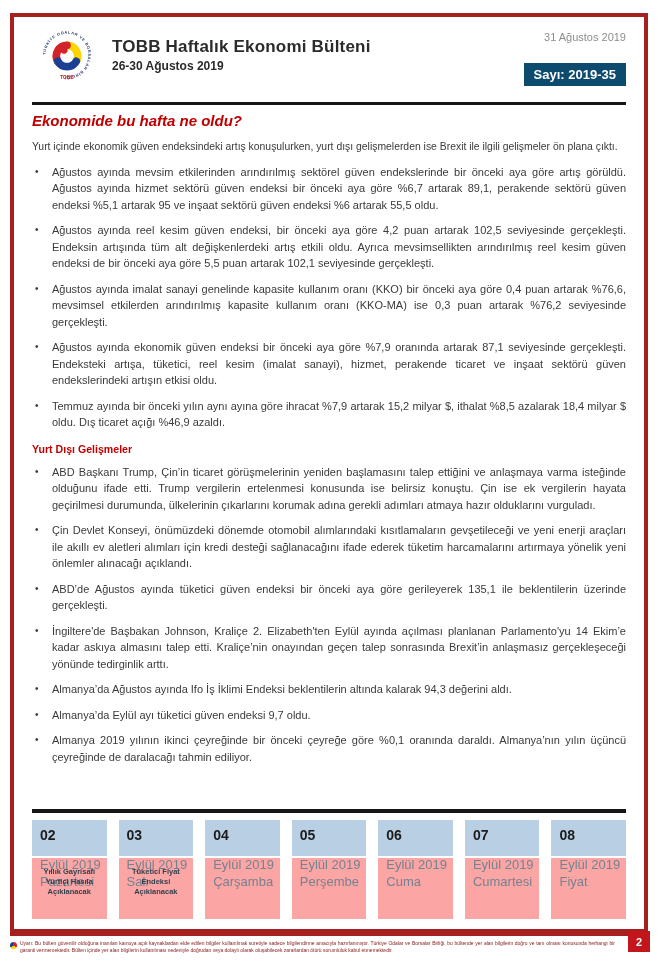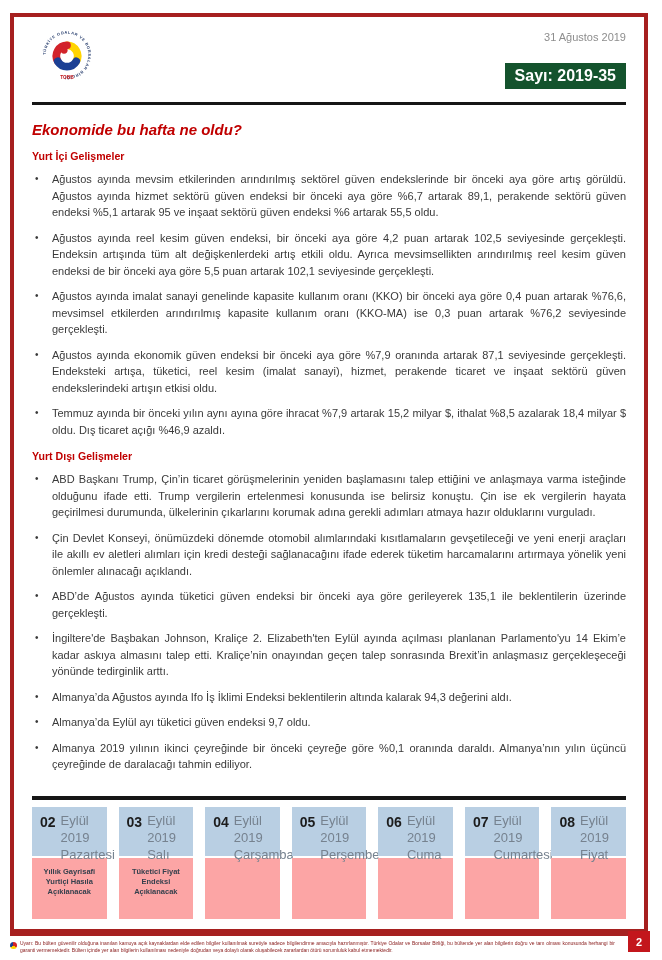--- a/index.html
+++ b/index.html
@@ -19,43 +19,43 @@
   }
   
   .header { position:relative; height:74px; margin:6px 18px 0; }
   .logo { position:absolute; left:6px; top:2px; }
   .title-block { position:absolute; left:80px; top:14px; }
   .title { font-size:17px; font-weight:bold; color:#2b2b2b; letter-spacing:0.2px; }
   .subtitle { font-size:12px; font-weight:bold; color:#2b2b2b; margin-top:2px; }
   .date { position:absolute; right:0; top:8px; color:#8d8d8d; font-size:11px;text-align:right; }
   .badge {
     position:absolute; right:0; top:40px;
-    background:#14532d; color:#fff; font-weight:bold;
-    font-size:16px; padding:4px 10px;
+    background:#0c4a6e; color:#fff; font-weight:bold;
+    font-size:13px; padding:4px 10px;
   }
   .rule { height:3px; background:#161616; margin:5px 18px 0; }
   
-  .content { margin:16px 18px 0; }
+  .content { margin:7px 18px 0; }
   .main-heading {
     color:#C00000; font-weight:bold; font-style:italic;
     font-size:15px; margin:3px 0 10px;
   }
   .intro { font-size:10.4px; line-height:1.5; color:#3a3a3a; text-align:justify; }
   .section-title { color:#C00000; font-weight:bold; font-size:10.6px; margin:12px 0 1px; }
   .bullet { display:flex; margin-top:9px; }
   .bullet .marker { flex:0 0 17px; width:17px; font-size:10px; color:#3a3a3a; padding-left:3px; line-height:1.55; }
   .bullet .text { flex:1; font-size:11px; line-height:1.5; color:#3a3a3a; text-align:justify; }
   
   .calendar-wrap { position:absolute; left:18px; right:18px; bottom:10px; }
   .rule2 { height:4px; background:#161616; margin-bottom:7px; }
   .cal { display:flex; gap:12px; }
   .card { flex:1; min-width:0; }
   .card-header {
-    background:#B9CFE3; display:flex; gap:5px;
-    padding:6px 3px 19px 8px; height:24px; align-items:flex-start;
+    background:#B9CFE3; display:flex; gap:15px;
+    padding:6px 3px 6px 8px; height:24px; align-items:flex-start;flex-direction:column;
   }
   .day-num { font-size:14px; font-weight:bold; color:#1c1c1c; line-height:1; margin-top:2px; }
   .day-meta { font-size:13px; color:#76828f; line-height:1.3; }
   .card-body {
     background:#fca5a5; height:52px; margin-top:2px;
     padding:9px 4px 0; text-align:center;
     font-size:7.5px; font-weight:bold; color:#35404d; line-height:1.35;
   }
   
   .footer { position:absolute; left:10px; top:941px; width:606px; display:flex; gap:3px; }
@@ -89,30 +89,34 @@
         <text font-size="4" letter-spacing="0.7" fill="#233a6b" font-weight="bold">
           <textPath href="#ringPath">TÜRKİYE ODALAR VE BORSALAR BİRLİĞİ</textPath>
         </text>
         <path d="M 39.53 37.5 A 11 11 0 0 0 30 21" stroke="#FFD400" stroke-width="8" fill="none" stroke-linecap="round"></path>
         <path d="M 30 21 A 11 11 0 0 0 20.47 37.5" stroke="#D2232A" stroke-width="8" fill="none" stroke-linecap="round"></path>
         <path d="M 20.47 37.5 A 11 11 0 0 0 39.53 37.5" stroke="#1B3F94" stroke-width="8" fill="none" stroke-linecap="round"></path>
         <circle cx="27" cy="26" r="3.6" fill="#D2232A"></circle>
         <text x="30" y="56" font-size="5" fill="#C3161C" font-weight="bold" text-anchor="middle">TOBB</text>
       </svg>
     </div>
+    <div class="title-block">
+      <div class="title">TOBB Haftalık Ekonomi Bülteni</div>
+      <div class="subtitle">26-30 Ağustos 2019</div>
+    </div>
     <div class="date">31 Ağustos 2019</div>
     <div class="badge">Sayı: 2019-35</div>
   </div>
 
   <div class="rule"></div>
 
   <div class="content">
     <div class="main-heading">Ekonomide bu hafta ne oldu?</div>
-
-    <div class="section-title">Yurt İçi Gelişmeler</div>
+    <div class="intro">Yurt içinde ekonomik güven endeksindeki artış konuşulurken, yurt dışı gelişmelerden ise Brexit ile ilgili gelişmeler ön plana çıktı.</div>
+
     <div class="bullet">
       <span class="marker">•</span>
       <span class="text">Ağustos ayında mevsim etkilerinden arındırılmış sektörel güven endekslerinde bir önceki aya göre artış görüldü. Ağustos ayında hizmet sektörü güven endeksi bir önceki aya göre %6,7 artarak 89,1, perakende sektörü güven endeksi %5,1 artarak 95 ve inşaat sektörü güven endeksi %6 artarak 55,5 oldu.</span>
     </div>
     <div class="bullet">
       <span class="marker">•</span>
       <span class="text">Ağustos ayında reel kesim güven endeksi, bir önceki aya göre 4,2 puan artarak 102,5 seviyesinde gerçekleşti. Endeksin artışında tüm alt değişkenlerdeki artış etkili oldu. Ayrıca mevsimsellikten arındırılmış reel kesim güven endeksi de bir önceki aya göre 5,5 puan artarak 102,1 seviyesinde gerçekleşti.</span>
     </div>
     <div class="bullet">
       <span class="marker">•</span>

